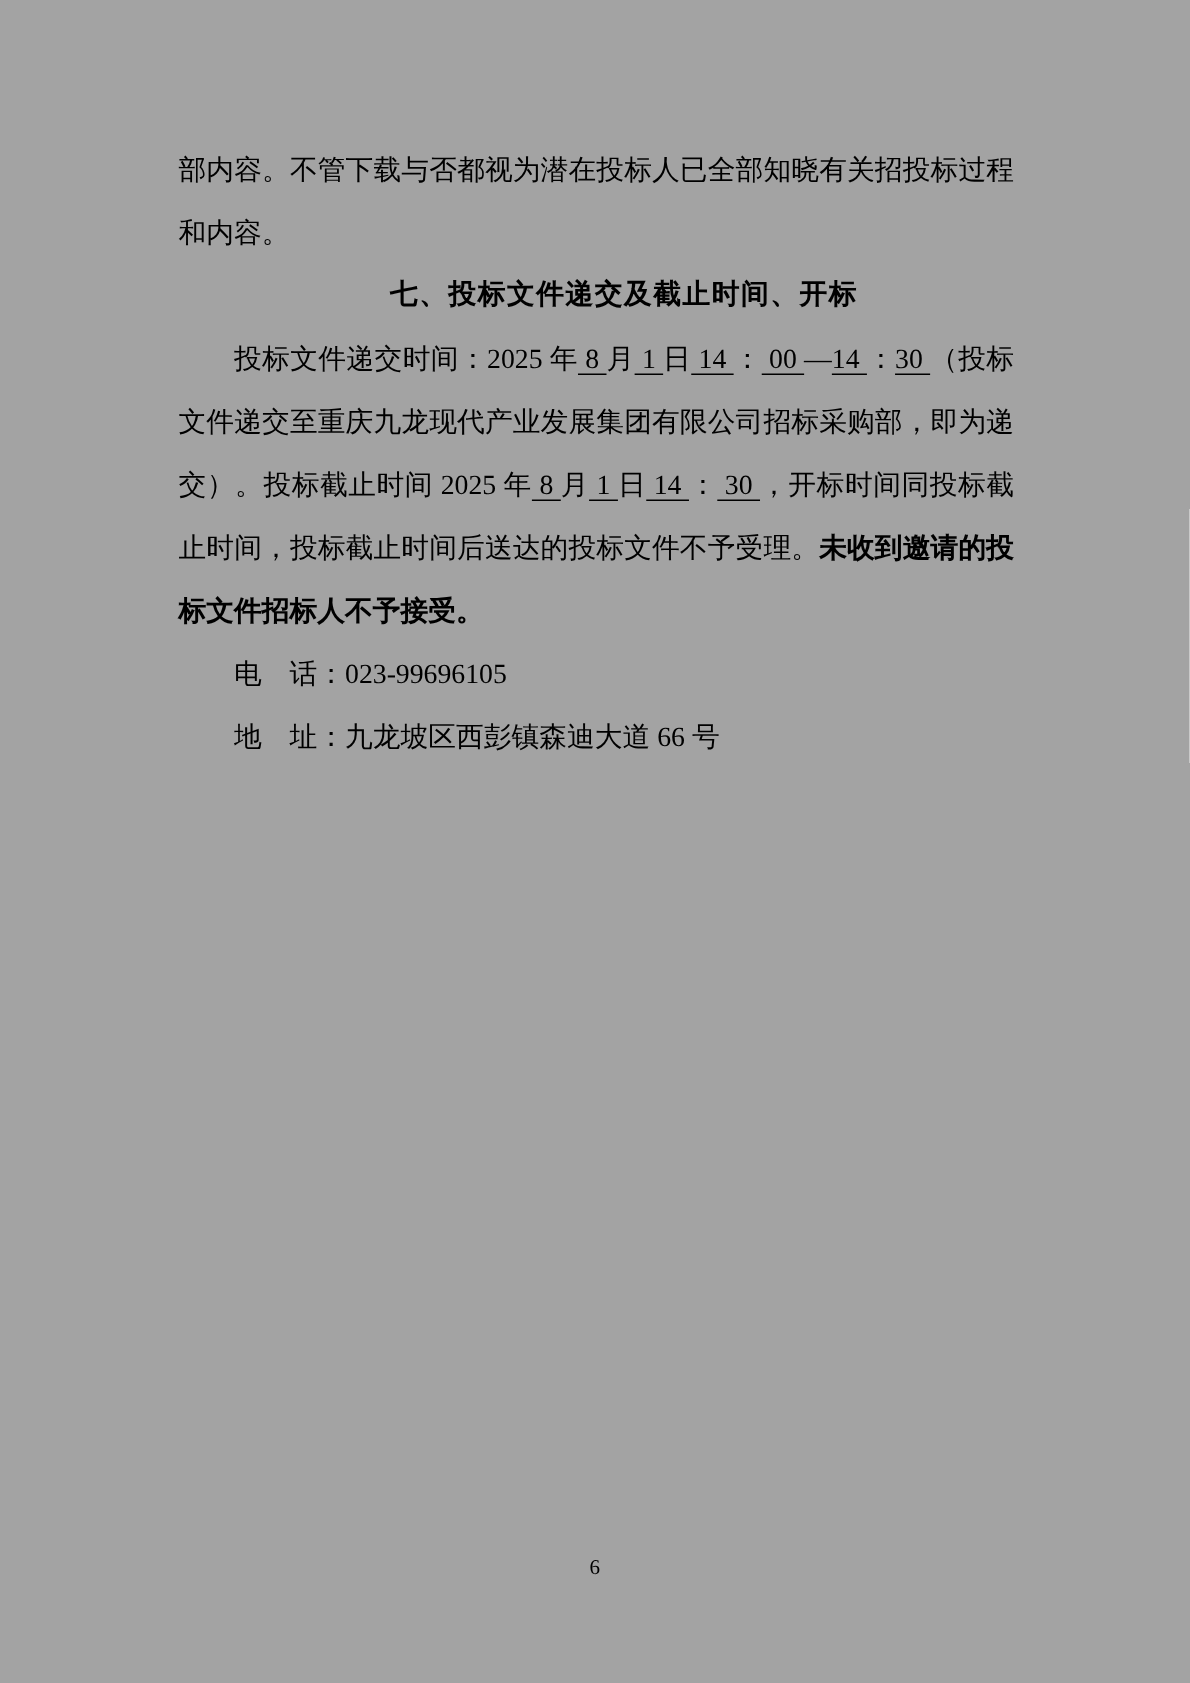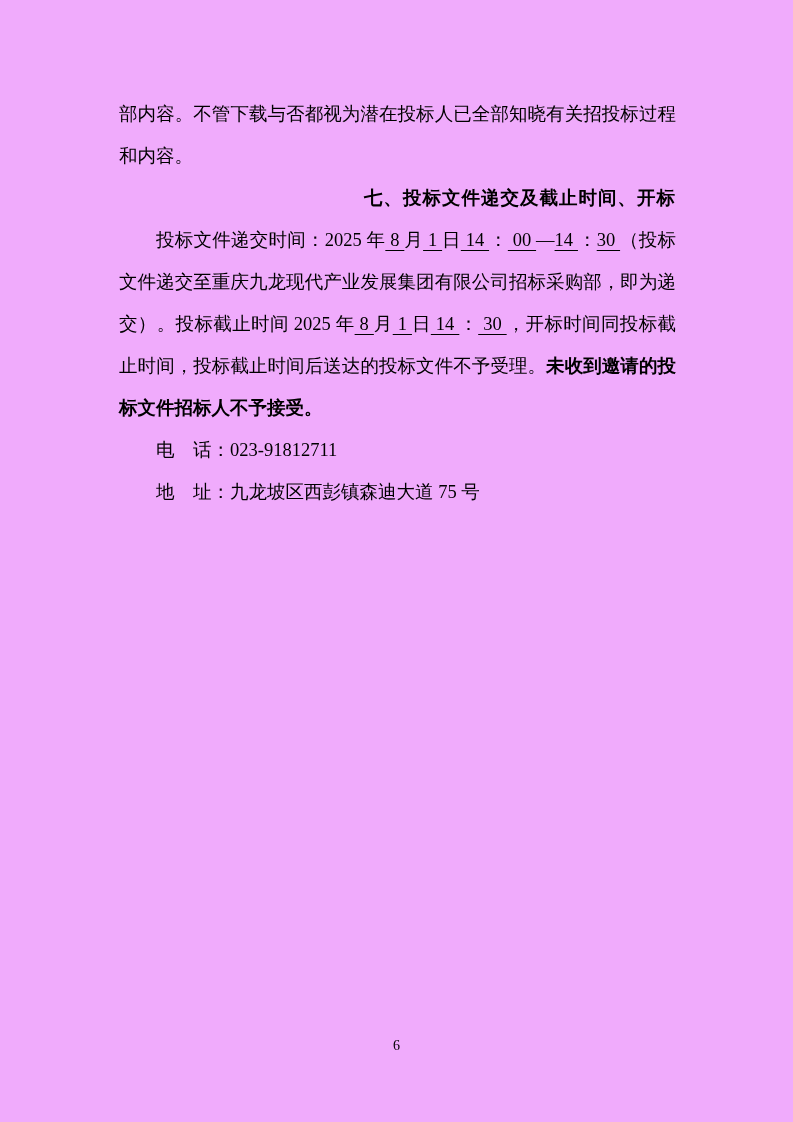--- a/index.html
+++ b/index.html
@@ -4,21 +4,21 @@
 <style>
   html, body {
     margin: 0;
     padding: 0;
     background: #e8e8e8;
   }
   .page {
     position: relative;
     width: 793px;
     height: 1122px;
-    background: #f0abfc;
+    background: #a3a3a3;
     margin: 0 auto;
     overflow: hidden;
     font-family: "Liberation Serif", "DejaVu Serif", serif;
     color: #000000;
   }
   .content {
     position: absolute;
     left: 119px;
     top: 93px;
     width: 557px;
@@ -27,24 +27,24 @@
     text-align: justify;
   }
   .content p {
     margin: 0;
     padding: 0;
   }
   .para.indent {
     text-indent: 2em;
   }
   .heading {
-    font-family: Liberation Sans, sans-serif;
+    font-family: Liberation Mono, monospace;
     font-weight: 700;
     text-indent: 2em;
-    text-align: right;
+    text-align: center;
     letter-spacing: 1px;
   }
   .seg.u {
     text-decoration: underline;
     text-underline-offset: 4px;
   }
   .seg.b {
     font-weight: 700;
   }
   .footer {
@@ -60,17 +60,17 @@
   }
 </style>
 </head>
 <body>
 
 <div class="page">
   <div class="content" id="doc-content">
       <p class="para"><span class="seg">部内容。不管下载与否都视为潜在投标人已全部知晓有关招投标过程和内容。</span></p>
       <p class="heading"><span class="seg">七、投标文件递交及截止时间、开标</span></p>
       <p class="para indent"><span class="seg">投标文件递交时间：2025 年</span><span class="seg u"> 8 </span><span class="seg">月</span><span class="seg u"> 1 </span><span class="seg">日</span><span class="seg u"> 14 </span><span class="seg">：</span><span class="seg u"> 00 </span><span class="seg">—</span><span class="seg u">14 </span><span class="seg">：</span><span class="seg u">30 </span><span class="seg">（投标文件递交至重庆九龙现代产业发展集团有限公司招标采购部，即为递交）。投标截止时间 2025 年</span><span class="seg u"> 8 </span><span class="seg">月</span><span class="seg u"> 1 </span><span class="seg">日</span><span class="seg u"> 14 </span><span class="seg">：</span><span class="seg u"> 30 </span><span class="seg">，开标时间同投标截止时间，投标截止时间后送达的投标文件不予受理。</span><span class="seg b">未收到邀请的投标文件招标人不予接受。</span></p>
-      <p class="para indent"><span class="seg">电　话：023-91812711</span></p>
-      <p class="para indent"><span class="seg">地　址：九龙坡区西彭镇森迪大道 75 号</span></p>
+      <p class="para indent"><span class="seg">电　话：023-99696105</span></p>
+      <p class="para indent"><span class="seg">地　址：九龙坡区西彭镇森迪大道 66 号</span></p>
     </div>
   <div class="footer">6</div>
 </div>
 
 </body></html>

